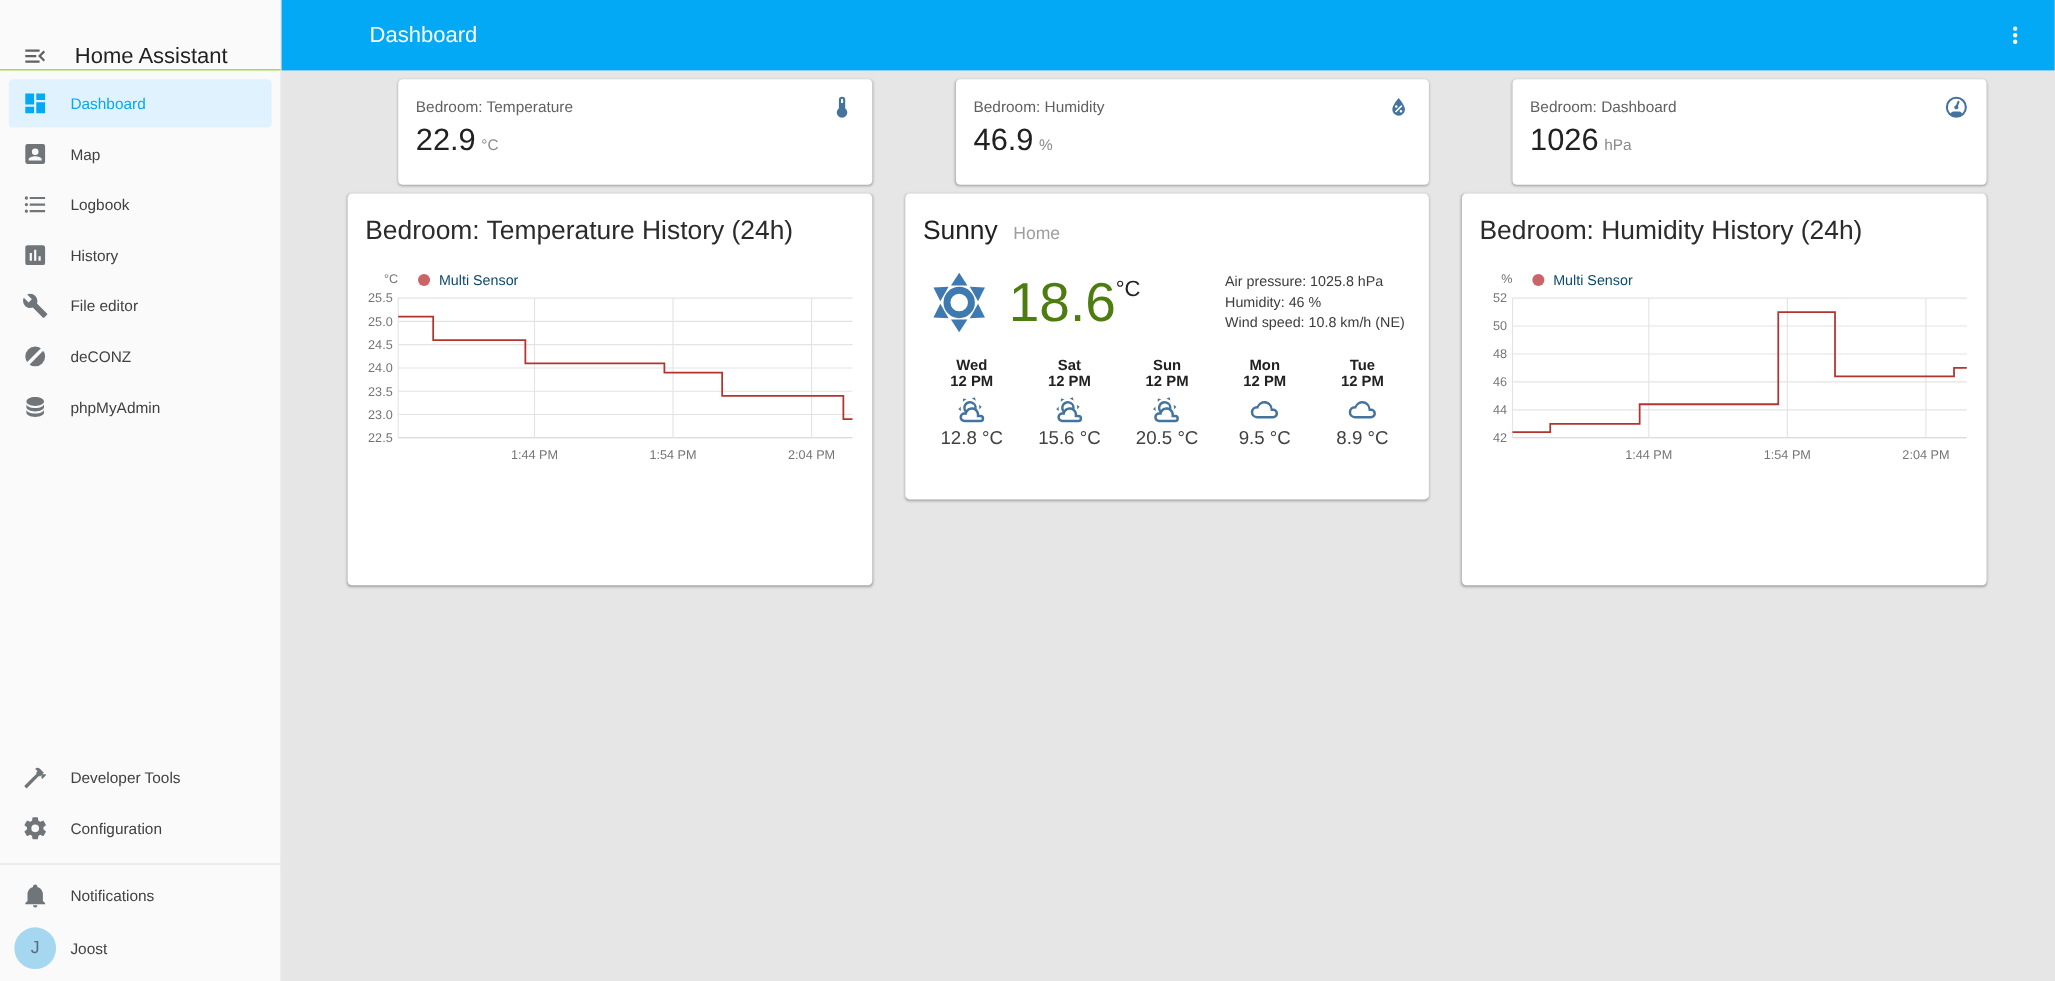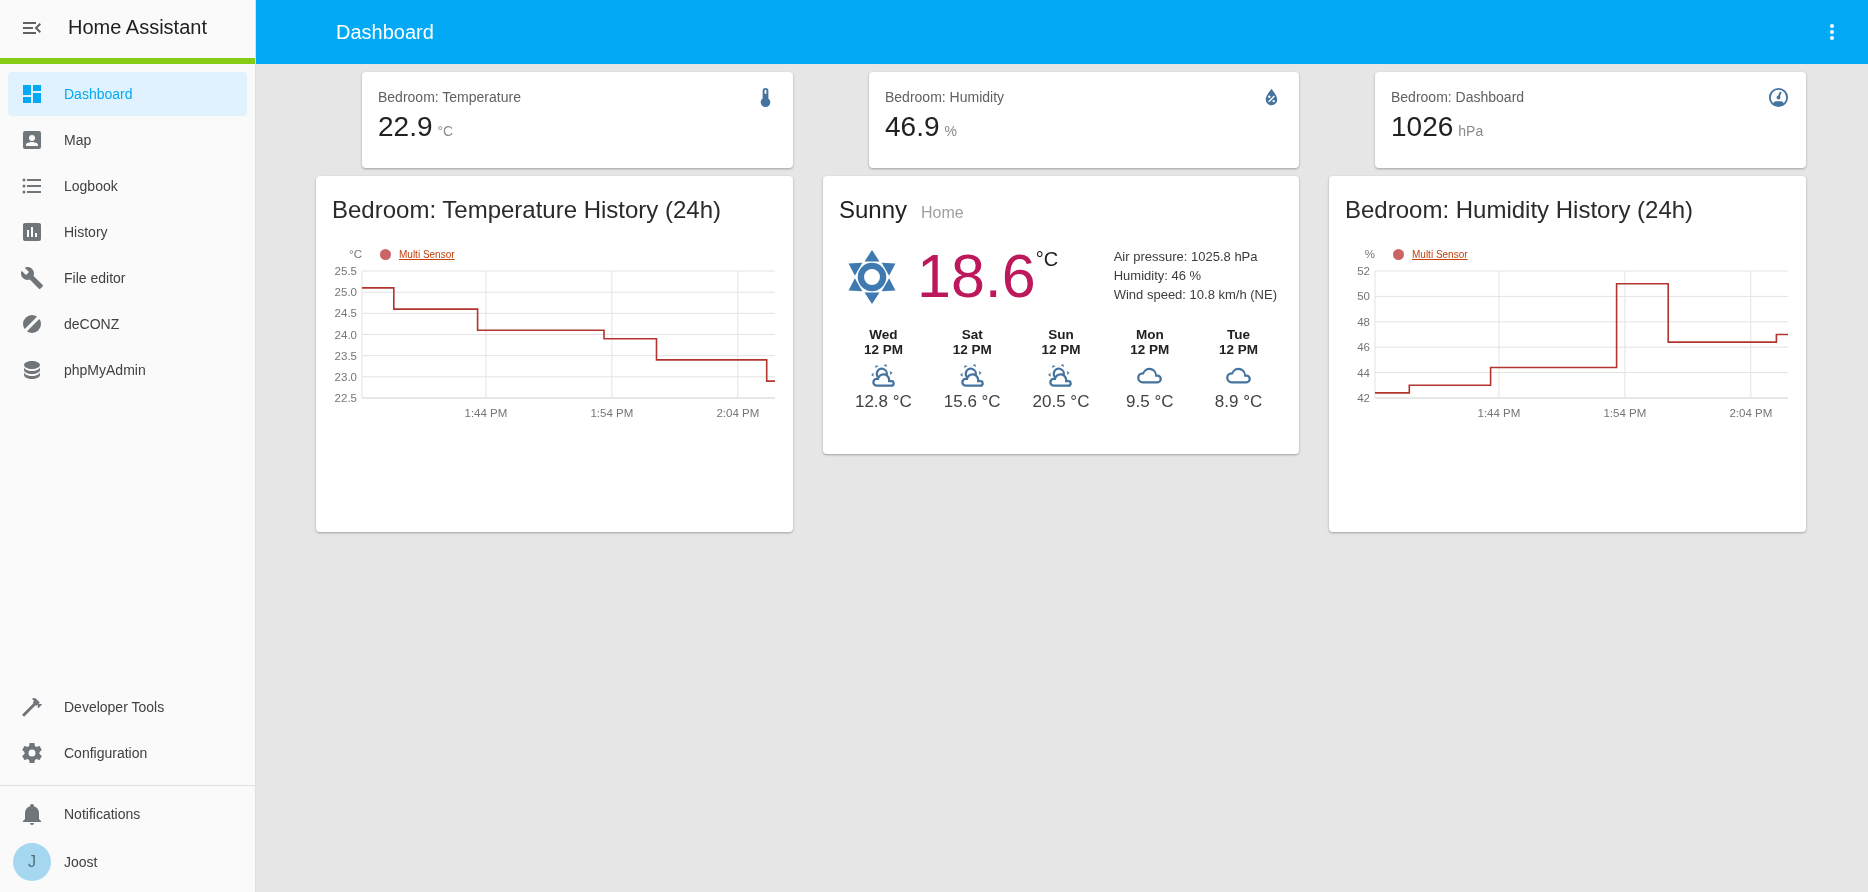--- a/index.html
+++ b/index.html
@@ -11,23 +11,23 @@
     display:flex;
   }
   
   .sidebar {
     width:256px; min-width:256px; height:100%;
     background:#fafafa;
     border-right:1px solid #e0e0e0;
     display:flex; flex-direction:column;
   }
   .sidebar-header {
-    height:64px; display:flex; align-items:flex-start;
-    padding:16px 12px 0 20px;
-    border-bottom:6px solid #84cc16;
+    height:64px; display:flex; align-items:flex-end;
+    padding:0 12px 0 20px;
+    border-bottom:1px solid #84cc16;
   }
   .sidebar-header .title { font-size:20px; color:#212121; margin-left:24px; }
   .menu-toggle { width:24px; height:24px; cursor:pointer; color:#616161; }
   .nav { flex:1; padding-top:6px; overflow:hidden; }
   .nav-bottom { padding-bottom:4px; }
   .nav-item {
     height:44px; margin:2px 8px; border-radius:4px;
     display:flex; align-items:center; padding:0 0 0 12px;
     cursor:pointer; color:#616161;
   }
@@ -71,31 +71,31 @@
   .sensor-icon { width:23px; height:23px; color:#44739e; }
   .sensor-value-row { display:flex; align-items:baseline; margin-top:2px; }
   .sensor-value { font-size:28px; color:#212121; }
   .sensor-unit { font-size:14px; color:#8a8a8a; margin-left:5px; }
   
   .history-card { height:356px; padding:20px 16px 12px 16px; }
   .history-title { font-size:24px; font-weight:400; color:#2b2b2b; }
   .chart-top { display:flex; align-items:center; margin-top:22px; height:16px; }
   .chart-unit { width:30px; text-align:right; font-size:11.5px; color:#757575; }
   .legend-dot { width:11px; height:11px; border-radius:50%; background:#cb6467; margin-left:18px; }
-  .legend-label { font-size:10px; color:#c2410c; margin-left:8px;text-decoration:underline; }
+  .legend-label { font-size:13px; color:#0c4a6e; margin-left:8px; }
   .chart-svg { display:block; margin-top:2px; }
   
   .weather-card { height:278px; padding:20px 16px 12px 16px; cursor:pointer; }
   .weather-head { display:flex; align-items:baseline; }
   .weather-state { font-size:24px; color:#212121; }
   .weather-loc { font-size:16px; color:#9e9e9e; margin-left:14px; }
   .weather-main { display:flex; align-items:center; margin-top:22px; }
   .weather-sun { width:58px; height:58px; color:#3e7ab0; margin-left:4px; }
   .weather-temp-row { display:flex; align-items:flex-start; margin-left:16px; }
-  .weather-temp { font-size:61px; color:#be185d; line-height:1; }
+  .weather-temp { font-size:50px; color:#4d7c0f; line-height:1; }
   .weather-temp-unit { font-size:20px; color:#212121; margin-top:2px; }
   .weather-attrs { margin-left:auto; margin-right:6px; font-size:13px; color:#3c3c3c; line-height:1.45; }
   .forecast { display:flex; margin-top:20px; }
   .forecast-col { flex:1; text-align:center; }
   .forecast-day { font-size:13.5px; font-weight:700; color:#212121; }
   .forecast-time { font-size:13.5px; font-weight:700; color:#212121; }
   .forecast-icon { width:27px; height:27px; color:#44739e; margin:5px auto 3px auto; }
   .forecast-temp { font-size:17px; color:#424242; }
   svg { display:block; }
 </style>

